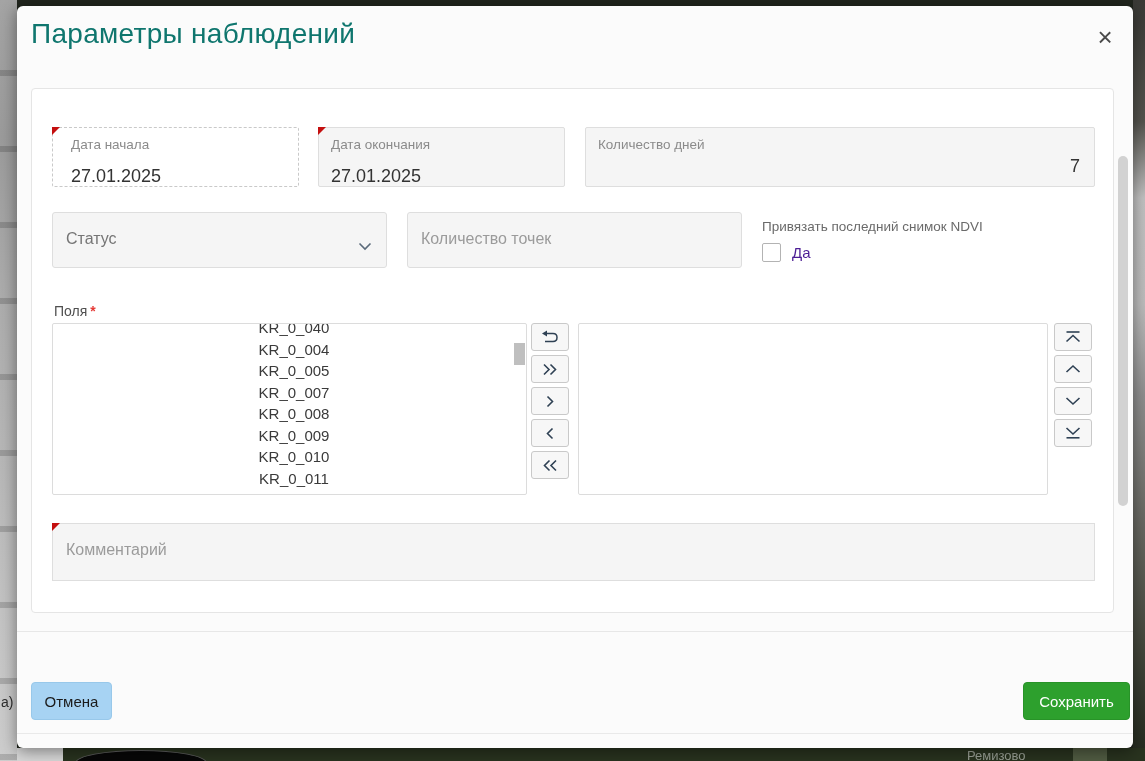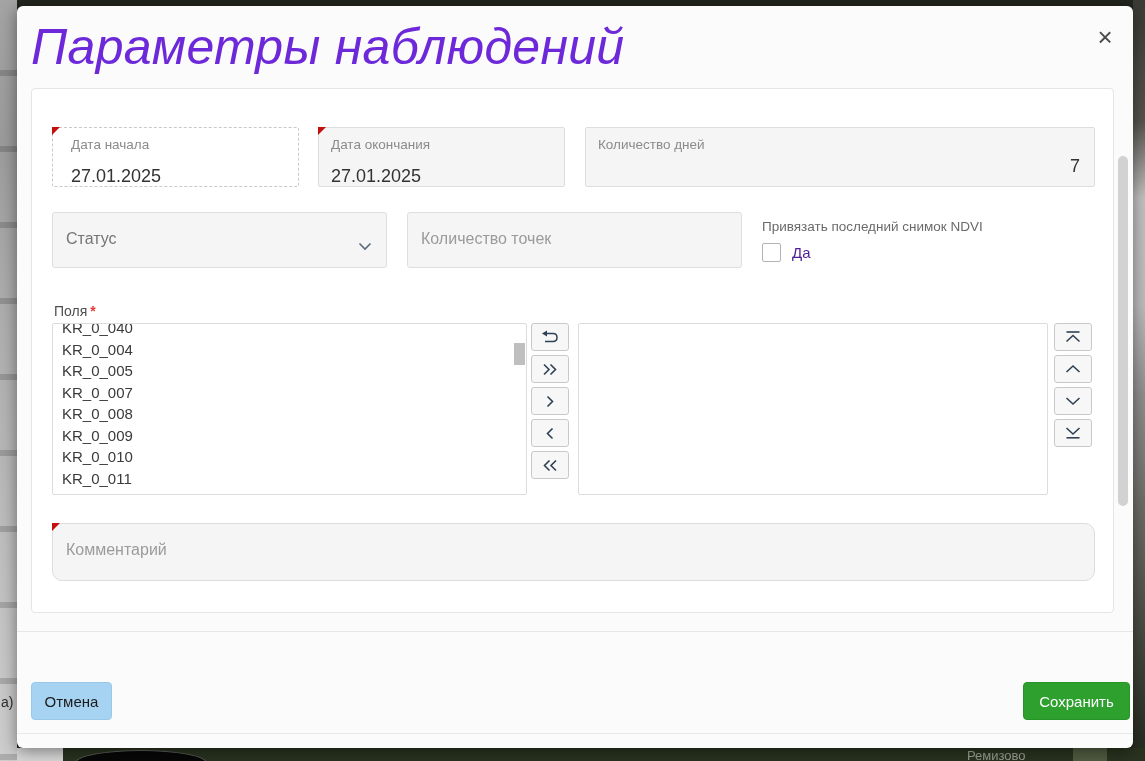--- a/index.html
+++ b/index.html
@@ -21,21 +21,21 @@
   .map-strip { position: absolute; left: 17px; top: 748px; width: 1128px; height: 13px; background: #29331f; overflow: visible; }
   .map-light-corner { position: absolute; left: 0; top: 0; width: 46px; height: 13px; background: #d8d8d8; }
   .map-ellipse { position: absolute; left: 58px; top: 2px; width: 132px; height: 26px; background: #070707; border: 1px solid #5a5a5a; border-radius: 50%; }
   .map-band { position: absolute; left: 1056px; top: 0; width: 34px; height: 13px; background: #515c42; }
   .map-label { position: absolute; left: 950px; top: 0; font-size: 13px; color: #9aa095; white-space: nowrap; }
 
   
   .modal { position: absolute; left: 17px; top: 6px; width: 1116px; height: 742px;
     background: #fbfbfb; border-radius: 6px; box-shadow: 0 3px 16px rgba(0,0,0,.45); z-index: 5; }
 
-  .modal-title { position: absolute; left: 14px; top: 12px; font-size: 50px; color: #6d28d9; letter-spacing: .3px; font-style: italic; }
+  .modal-title { position: absolute; left: 14px; top: 12px; font-size: 28px; color: #0f766e; letter-spacing: .3px; }
   .modal-close { position: absolute; left: 1073px; top: 16px; width: 30px; height: 30px;
     font-size: 26px; font-weight: 300; color: #4a4a4a; line-height: 30px; text-align: center; cursor: pointer; }
   .modal-scroll-thumb { position: absolute; left: 1101px; top: 150px; width: 10px; height: 350px; background: #d2d2d2; border-radius: 5px; }
 
   .card { position: absolute; left: 14px; top: 82px; width: 1083px; height: 525px;
     background: #fff; border: 1px solid #e5e5e5; border-radius: 4px; }
 
   
   .fld { position: absolute; height: 60px; background: #f5f5f5; border: 1px solid #dedede; border-radius: 2px; }
   .fld.dashed { background: #fff; border: 1px dashed #c9c9c9; padding-left: 6px; }
@@ -62,33 +62,33 @@
   .ndvi-checkbox { position: absolute; left: 730px; top: 154px; width: 19px; height: 19px;
     background: #fff; border: 1px solid #b3b3b3; border-radius: 2px; cursor: pointer; }
   .ndvi-yes { position: absolute; left: 760px; top: 155px; font-size: 15px; color: #4c1d95; }
 
   .fields-label { position: absolute; left: 22px; top: 214px; font-size: 14px; color: #4f4f4f; }
   .fields-label .star { color: #e53935; font-weight: bold; margin-left: 3px; }
 
   .listbox { position: absolute; top: 234px; height: 172px; background: #fff; border: 1px solid #dcdcdc; border-radius: 2px; overflow: hidden; }
   .listbox.left  { left: 20px;  width: 475px; }
   .listbox.right { left: 546px; width: 470px; }
-  .list-items { margin-top: -7px; }
+  .list-items { margin-top: -7px; text-align: center; }
   .list-item { height: 21.5px; line-height: 21.5px; padding-left: 9px; font-size: 15px; color: #3a3a3a; cursor: pointer; white-space: nowrap; }
   .list-scroll-thumb { position: absolute; right: 1px; top: 19px; width: 11px; height: 22px; background: #bfbfbf; }
 
   .btn-col { position: absolute; top: 234px; width: 38px; display: flex; flex-direction: column; gap: 4px; }
   .btn-col.transfer { left: 499px; }
   .btn-col.reorder  { left: 1022px; }
   .sq-btn { width: 38px; height: 28px; background: #f7f7f7; border: 1px solid #c9c9c9; border-radius: 3px;
     display: flex; align-items: center; justify-content: center; cursor: pointer; }
   .sq-btn svg { display: block; }
 
   .comment { position: absolute; left: 20px; top: 434px; width: 1043px; height: 58px;
-    background: #f5f5f5; border: 1px solid #dedede; border-radius: 10px; }
+    background: #f5f5f5; border: 1px solid #dedede; border-radius: 0; }
   .comment-placeholder { position: absolute; left: 13px; top: 17px; font-size: 16px; color: #9b9b9b; }
 
   .footer-sep { position: absolute; left: 0; top: 625px; width: 1116px; height: 1px; background: #e7e7e7; }
   .bottom-line { position: absolute; left: 0; top: 727px; width: 1116px; height: 1px; background: #e9e9e9; }
 
   .btn { position: absolute; top: 676px; height: 38px; border-radius: 4px; font-size: 15px;
     display: flex; align-items: center; justify-content: center; cursor: pointer; }
   .btn-cancel { left: 14px; width: 81px; background: #a7d3f3; border: 1px solid #98c8ea; color: #1b1b1b; }
   .btn-save { left: 1006px; width: 107px; background: #2da02d; border: 1px solid #289328; color: #fff; }
 </style>

